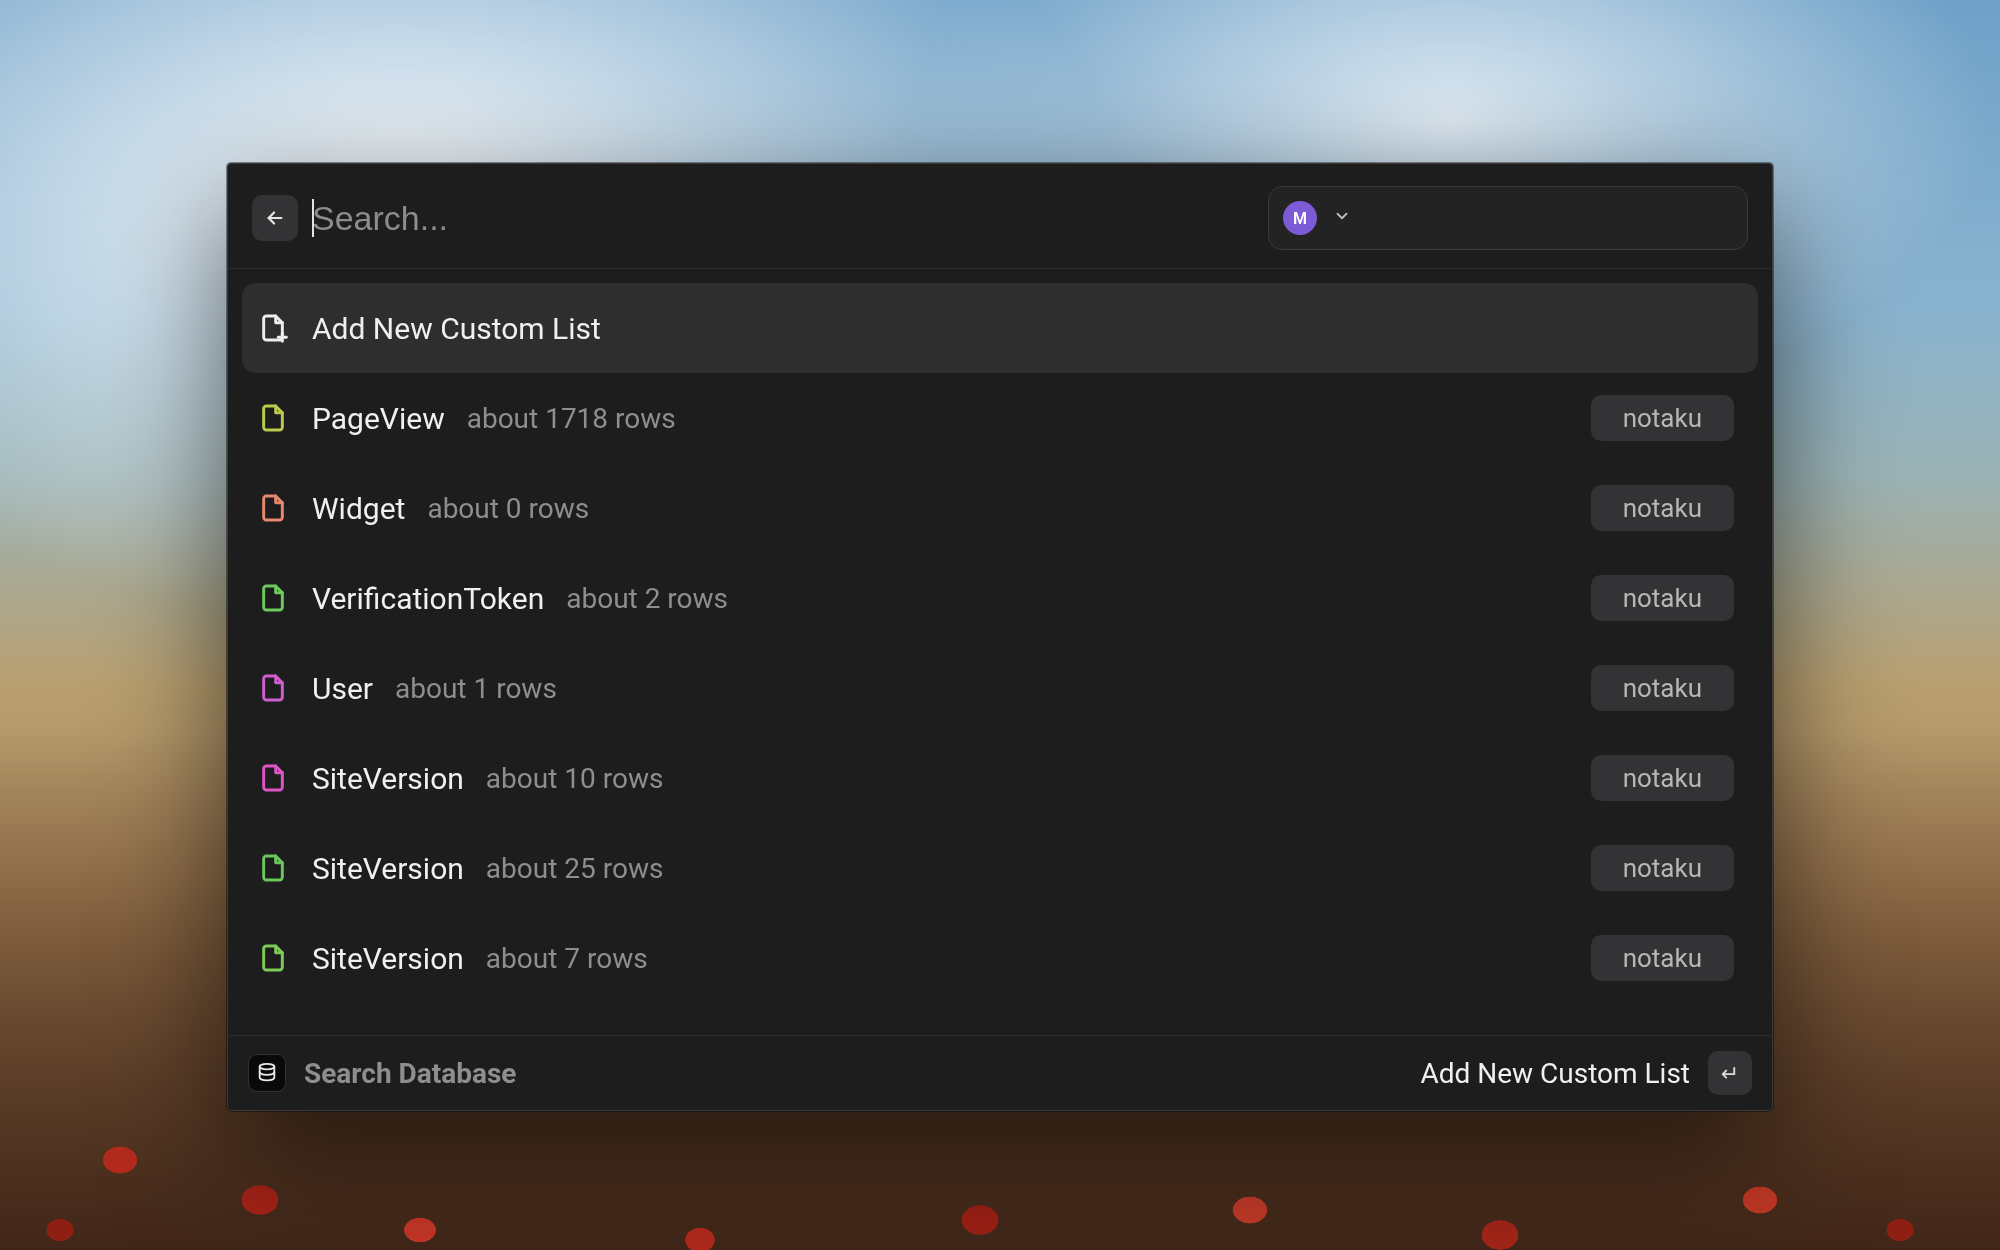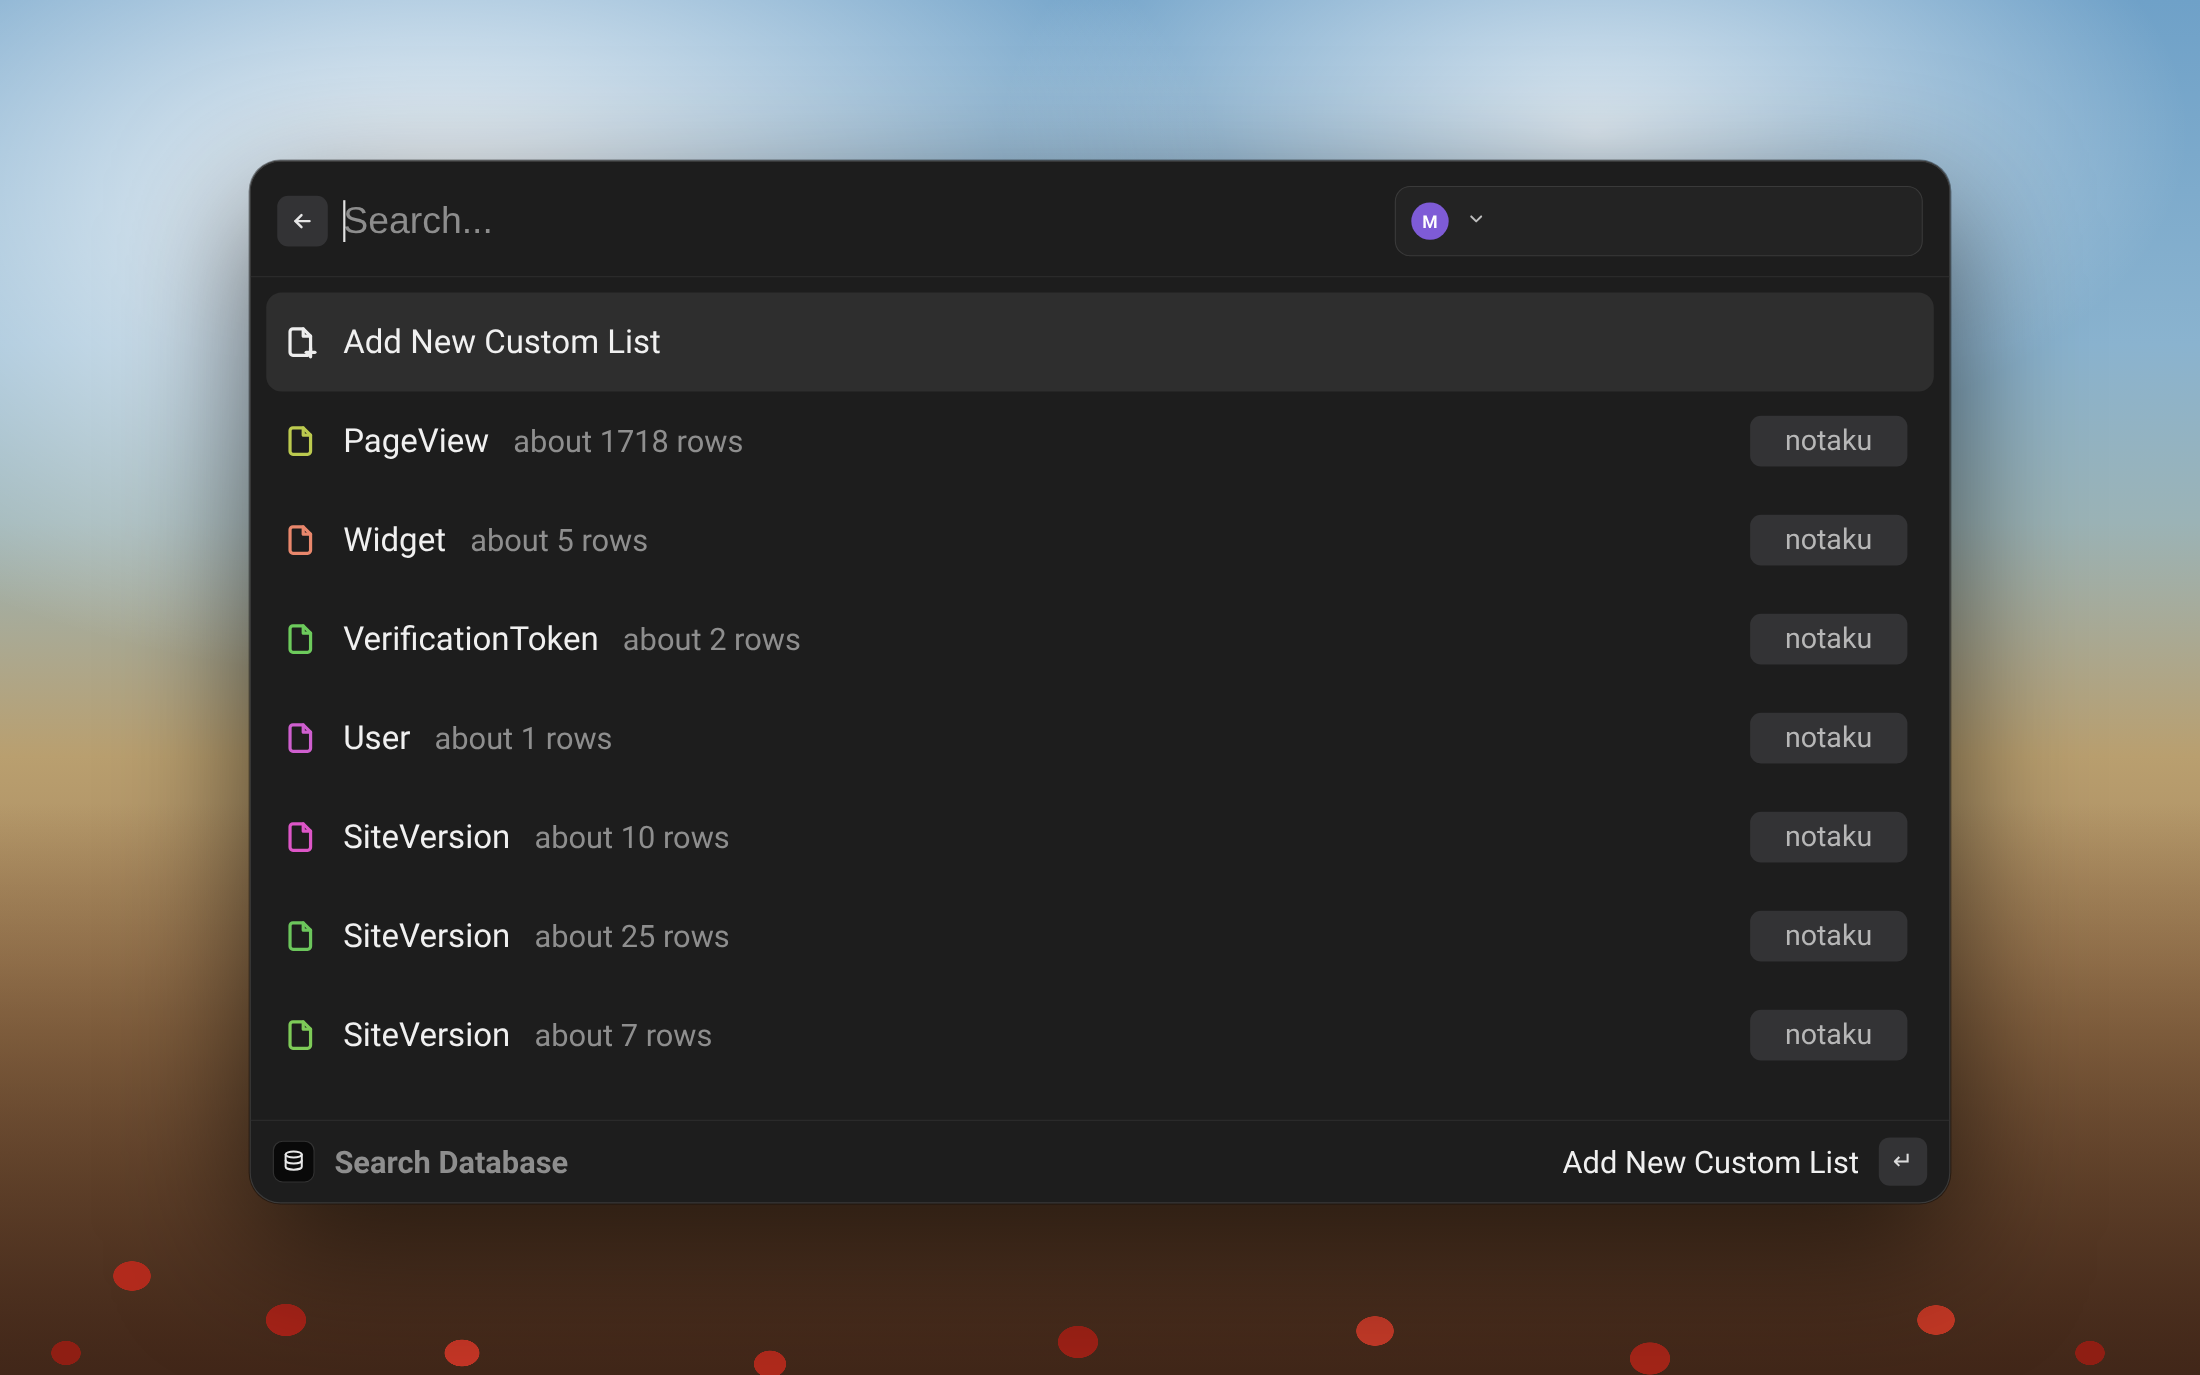--- a/index.html
+++ b/index.html
@@ -39,26 +39,26 @@
       radial-gradient(22px 18px at 1900px 500px, #8f1e13 0 60%, transparent 62%),
       radial-gradient(22px 18px at 60px 500px, #8f1e13 0 60%, transparent 62%),
       linear-gradient(to bottom, rgba(94,62,36,0) 0%, rgba(94,62,36,0.5) 40%, rgba(60,35,22,0.85) 100%);
     pointer-events: none;
   }
 
   
   .window {
     position: absolute;
     left: 227px;
-    top: 146px;
+    top: 163px;
     width: 1544px;
     height: 946px;
     background: #1d1d1d;
     border: 1px solid #3a3a3a;
-    border-radius: 28px;
+    border-radius: 4px;
     box-shadow: 0 40px 120px rgba(0,0,0,0.6), 0 0 0 1px rgba(0,0,0,0.4);
     color: #f1f1f1;
     display: flex;
     flex-direction: column;
   }
 
   .header {
     display: flex;
     align-items: center;
     gap: 14px;
@@ -273,21 +273,21 @@
     </div>
 
     <div class="row">
       <span class="row-icon">
         <svg class="doc-svg table-icon-1" viewBox="0 0 24 24" style="stroke: rgb(233, 135, 108);">
             <path d="M14 3H7a2 2 0 0 0-2 2v14a2 2 0 0 0 2 2h10a2 2 0 0 0 2-2V8z"></path>
             <path d="M14 3v5h5"></path>
           </svg>
       </span>
       <span class="row-title">Widget</span>
-      <span class="row-sub">about 5 rows</span>
+      <span class="row-sub">about 0 rows</span>
       <span class="row-spacer"></span>
       <span class="badge">notaku</span>
     </div>
 
     <div class="row">
       <span class="row-icon">
         <svg class="doc-svg table-icon-2" viewBox="0 0 24 24" style="stroke: rgb(109, 203, 92);">
             <path d="M14 3H7a2 2 0 0 0-2 2v14a2 2 0 0 0 2 2h10a2 2 0 0 0 2-2V8z"></path>
             <path d="M14 3v5h5"></path>
           </svg>

